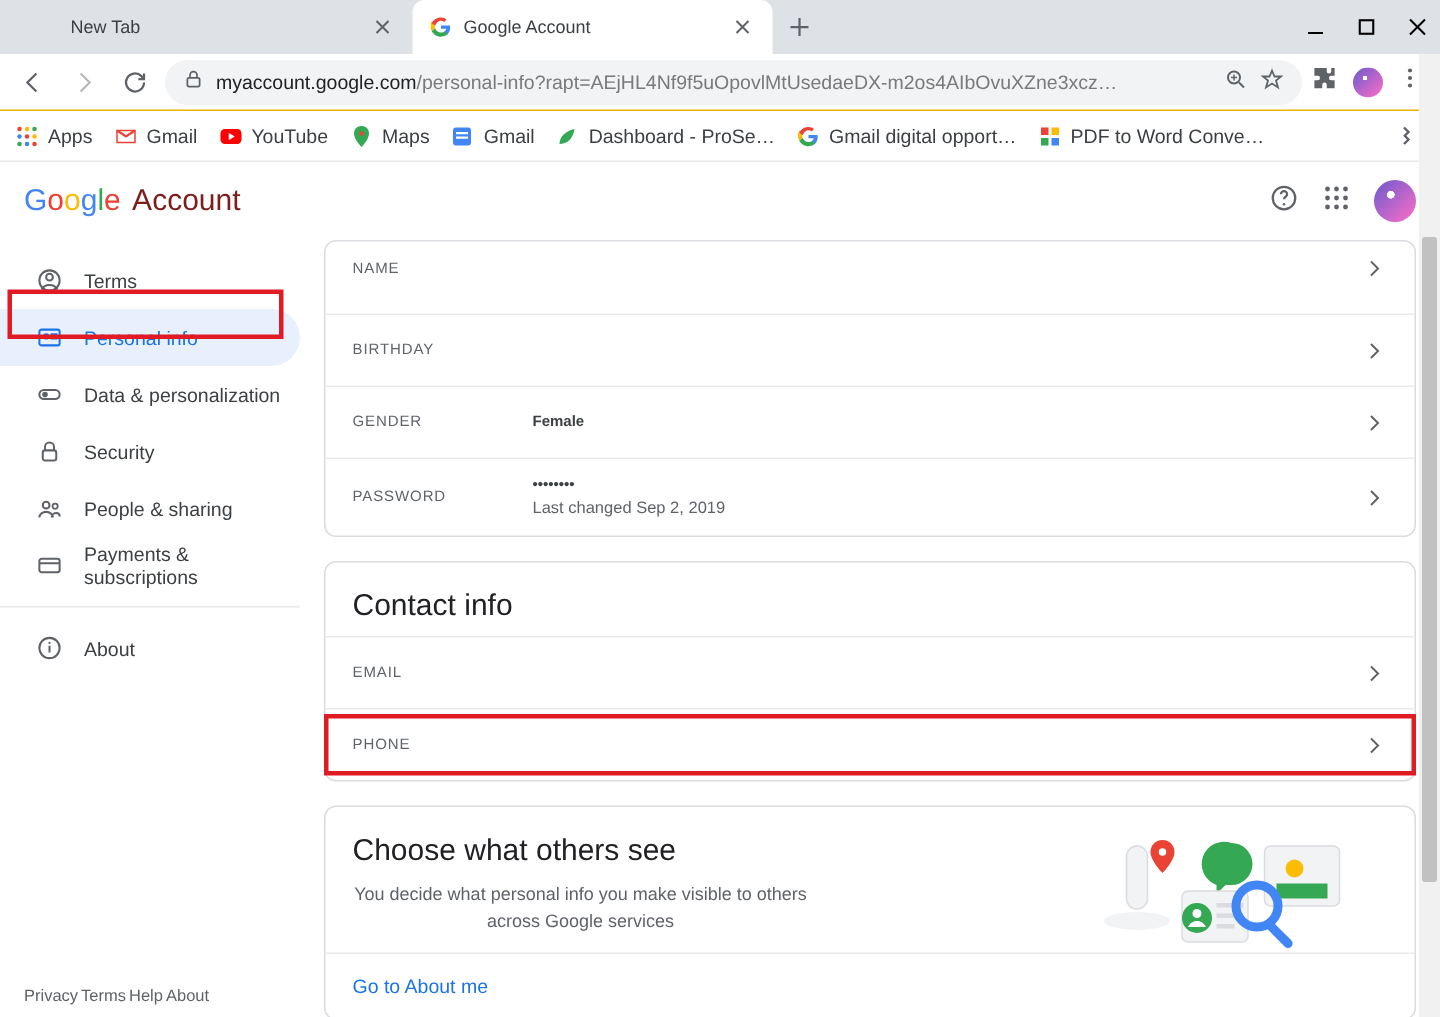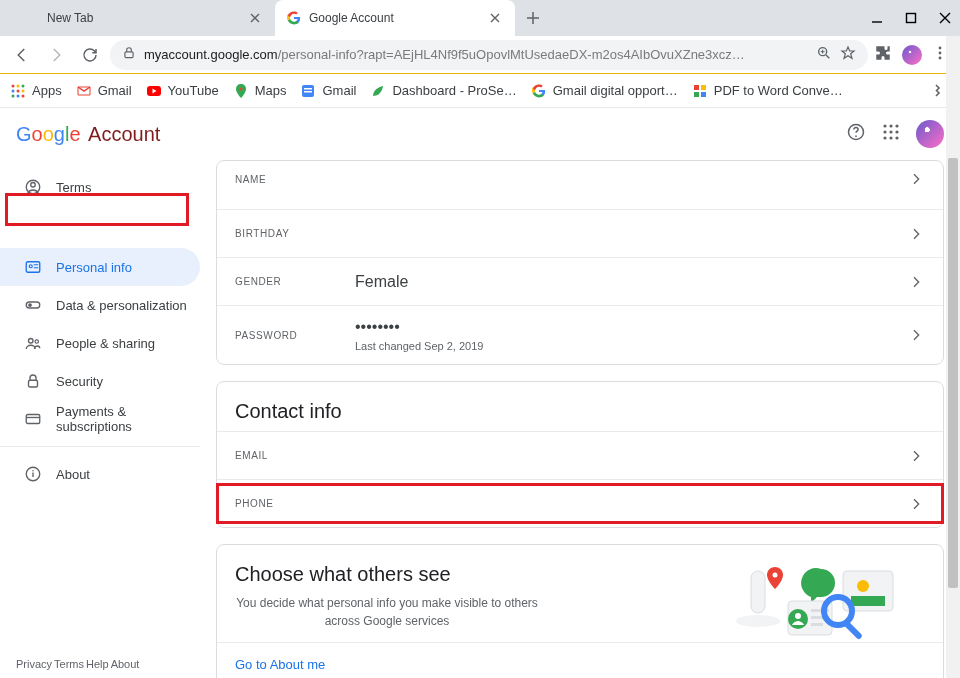--- a/index.html
+++ b/index.html
@@ -38,32 +38,32 @@
   .g-logo .acct{ color:#7f1d1d; font-size:20px; margin-left:2px; }
   .search-box { flex:0 0 480px; background:#f1f3f4; border-radius:8px; height:40px; display:flex; align-items:center; padding:0 14px; gap:10px; color:#5f6368; }
   .search-box input { border:none; background:transparent; outline:none; font-size:14px; flex:1; color:#202124; }
   .search-box input::placeholder { color:#9aa0a6; }
   .app-header-right { margin-left:auto; display:flex; align-items:center; gap:16px; color:#5f6368; }
   .avatar-lg { width:28px; height:28px; border-radius:50%; background: radial-gradient(circle at 40% 35%, #fff 10%, transparent 11%), linear-gradient(135deg,#6a5acd,#ff6ec7); }
   
   .main { display:flex; height: calc(678px - 36px - 38px - 34px - 52px); position:relative; }
   .sidebar { width:200px; padding-top:8px; border-right:none; }
   .side-item { display:flex; align-items:center; gap:14px; height:38px; padding-left:24px; font-size:13px; color:#3c4043; border-radius:0 20px 20px 0; }
-  .side-item.active { color:#1a73e8; background:#e8f0fe;margin-top:42px; }
+  .side-item.active { color:#1a73e8; background:#e8f0fe; }
   .side-item .icon { width:18px; display:inline-flex; color:#5f6368; }
   .side-item.active .icon { color:#1a73e8; }
   .side-divider { height:1px; background:#e8eaed; margin:8px 0; }
   .highlight-box { position:absolute; border:3px solid #e01b24; pointer-events:none; }
   .hl-personal { left:5px; top:33px; width:184px; height:33px; }
   .content { flex:1; padding: 0 16px 20px 16px; overflow:auto; }
   .card { border:1px solid #dadce0; border-radius:8px; margin-bottom:16px; background:#fff; }
   .row { display:flex; align-items:center; min-height:48px; padding:12px 18px; border-top:1px solid #e8eaed; position:relative; }
   .row:first-child { border-top:none; }
   .row .label { width:120px; font-size:10px; letter-spacing:0.6px; color:#5f6368; text-transform:uppercase; }
-  .row .value { font-size:16px; color:#3c4043; }
+  .row .value { font-size:10px; color:#3c4043;font-weight:bold; }
   .row .sub { font-size:11px; color:#5f6368; margin-top:4px; }
   .row .chev { margin-left:auto; color:#5f6368; width:18px; display:flex; align-items:center; justify-content:center; }
   .card-title { font-size:20px; color:#202124; padding:18px 18px 8px 18px; }
   .card-text { font-size:12px; color:#5f6368; padding:0 18px 12px 18px; line-height:1.5; max-width:340px;text-align:center; }
   .card-link { display:block; font-size:13px; color:#1a73e8; padding:14px 18px; border-top:1px solid #e8eaed; }
   .choose-card { position:relative; }
   .illus { position:absolute; right:40px; top:16px; width:170px; height:80px; }
   
   .footer { position:absolute; bottom:8px; left:16px; font-size:11px; color:#5f6368; display:flex; gap:2px; }
   
@@ -314,35 +314,35 @@
           <svg width="18" height="18" viewBox="0 0 24 24">
             <rect x="3" y="8" width="18" height="8" rx="4" fill="none" stroke="currentColor" stroke-width="1.8"></rect>
             <circle cx="8" cy="12" r="2.5" fill="currentColor"></circle>
           </svg>
         </span>
       <span>Data &amp; personalization</span>
     </div>
     <div class="side-item">
       <span class="icon">
           <svg width="18" height="18" viewBox="0 0 24 24">
+            <rect x="6" y="11" width="12" height="9" rx="2" fill="none" stroke="currentColor" stroke-width="1.8"></rect>
+            <path d="M8 11V8a4 4 0 0 1 8 0v3" fill="none" stroke="currentColor" stroke-width="1.8"></path>
+          </svg>
+        </span>
+      <span>Security</span>
+    </div>
+    <div class="side-item">
+      <span class="icon">
+          <svg width="18" height="18" viewBox="0 0 24 24">
             <circle cx="9" cy="9" r="3" fill="none" stroke="currentColor" stroke-width="1.8"></circle>
             <circle cx="17" cy="10" r="2.3" fill="none" stroke="currentColor" stroke-width="1.6"></circle>
             <path d="M3 20c0-3 3-5 6-5s6 2 6 5M14 20c0-2.5 2-4 4-4s3 1 3 3" fill="none" stroke="currentColor" stroke-width="1.8"></path>
           </svg>
         </span>
       <span>People &amp; sharing</span>
-    </div>
-    <div class="side-item">
-      <span class="icon">
-          <svg width="18" height="18" viewBox="0 0 24 24">
-            <rect x="6" y="11" width="12" height="9" rx="2" fill="none" stroke="currentColor" stroke-width="1.8"></rect>
-            <path d="M8 11V8a4 4 0 0 1 8 0v3" fill="none" stroke="currentColor" stroke-width="1.8"></path>
-          </svg>
-        </span>
-      <span>Security</span>
     </div>
     <div class="side-item">
       <span class="icon">
           <svg width="18" height="18" viewBox="0 0 24 24">
             <rect x="3" y="6" width="18" height="12" rx="2" fill="none" stroke="currentColor" stroke-width="1.8"></rect>
             <path d="M3 10h18" stroke="currentColor" stroke-width="1.8"></path>
           </svg>
         </span>
       <span>Payments &amp; subscriptions</span>
     </div>

